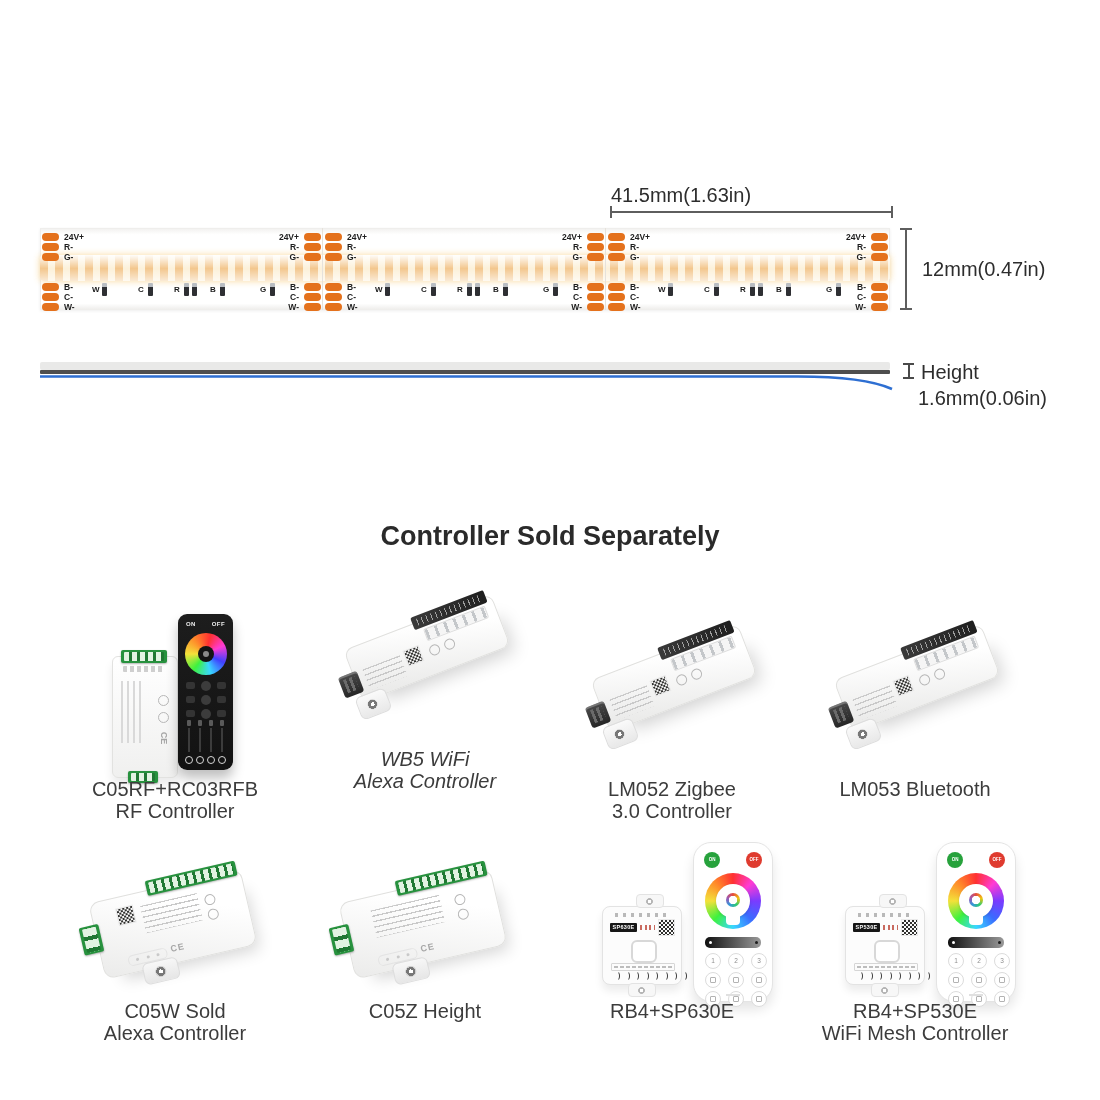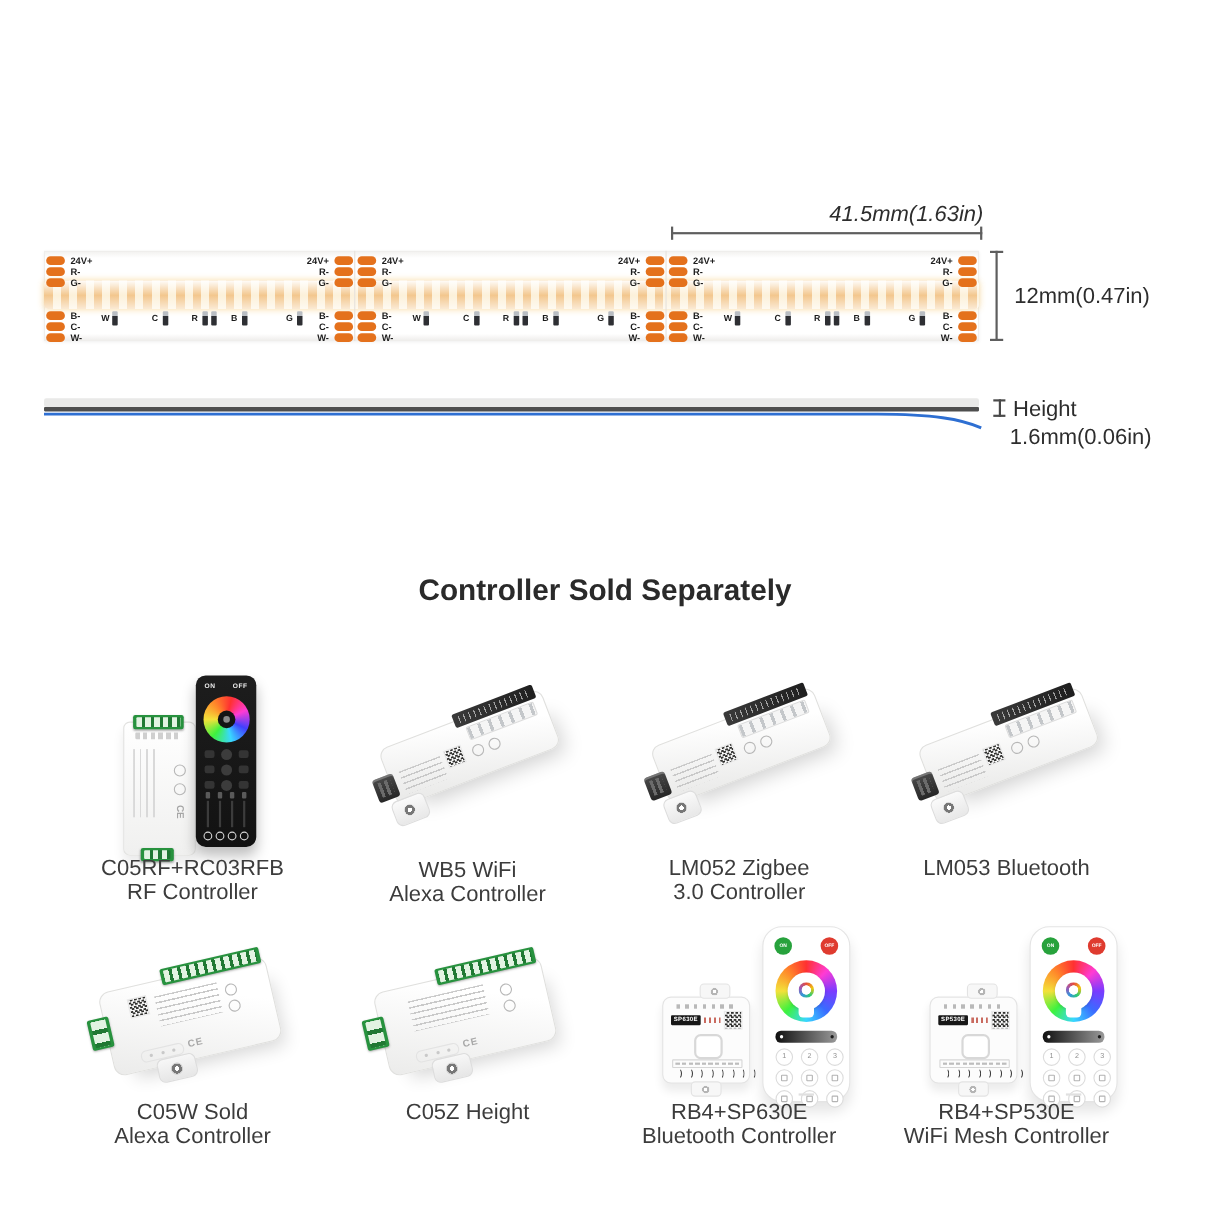--- a/index.html
+++ b/index.html
@@ -167,21 +167,21 @@
   .rb-keys b.ic{position:relative;}
   .rb-keys b.ic::after{content:"";position:absolute;left:4px;top:4px;width:4px;height:4px;border:1px solid #b3b3b3;border-radius:1px;}
   .rb-foot{position:absolute;left:50%;margin-left:-7px;bottom:5px;width:14px;height:2.5px;background:#e0e0e0;}
 </style>
 </head>
 <body>
 
 <div class="page">
 
 
-  <div class="dimlabel" style="left:611px;top:184px;width:283px;text-align:right;font-style:italic;">41.5mm(1.63in)</div>
+  <div class="dimlabel" style="left:611px;top:184px;width:283px;text-align:left;">41.5mm(1.63in)</div>
   <div class="dimline-h" style="left:610px;top:211px;width:283px;"></div>
 
   <div class="strip">
     <div class="glow"></div>
   <div class="pad" style="left: 2px; top: 5px; background: rgb(228, 113, 28);"></div>
       <div class="pad" style="left: 2px; top: 15px; background: rgb(228, 113, 28);"></div>
       <div class="pad" style="left: 2px; top: 25px; background: rgb(228, 113, 28);"></div>
       <div class="pad" style="left: 2px; top: 55px; background: rgb(228, 113, 28);"></div>
       <div class="pad" style="left: 2px; top: 65px; background: rgb(228, 113, 28);"></div>
       <div class="pad" style="left: 2px; top: 75px; background: rgb(228, 113, 28);"></div>
@@ -354,21 +354,21 @@
             <i></i>
           </div>
       </div>
     </div>
     <div class="caption">
       <div>C05RF+RC03RFB</div>
       <div>RF Controller</div>
     </div>
   </div>
 
-  <div class="cell r1" style="left:300px;top:600px;">
+  <div class="cell r1" style="left:300px;top:568px;font-style:italic;">
     <div class="tbox">
       <div class="tb-body"></div>
       <div class="tb-cap">
           <i></i>
         </div>
       <div class="tb-pins"></div>
       <div class="qr tb-qr"></div>
       <div class="hlines tb-lines"></div>
       <div class="tb-marks">
           <i></i>
@@ -532,21 +532,20 @@
           <b class="ic"></b>
           <b class="ic"></b>
         <b class="ic"></b>
           <b class="ic"></b>
           <b class="ic"></b>
       </div>
       <div class="rb-foot"></div>
     </div>
     <div class="caption">
       <div>RB4+SP630E</div>
-      <div>Bluetooth Controller</div>
     </div>
   </div>
 
   <div class="cell r2" style="left:790px;top:840px;">
     <div class="spbox">
       <i class="sp-ear sp-ear-t"></i>
       <i class="sp-ear sp-ear-b"></i>
       <div class="sp-icons"></div>
       <b class="sp-tag">SP530E</b>
       <span class="sp-cn"></span>

